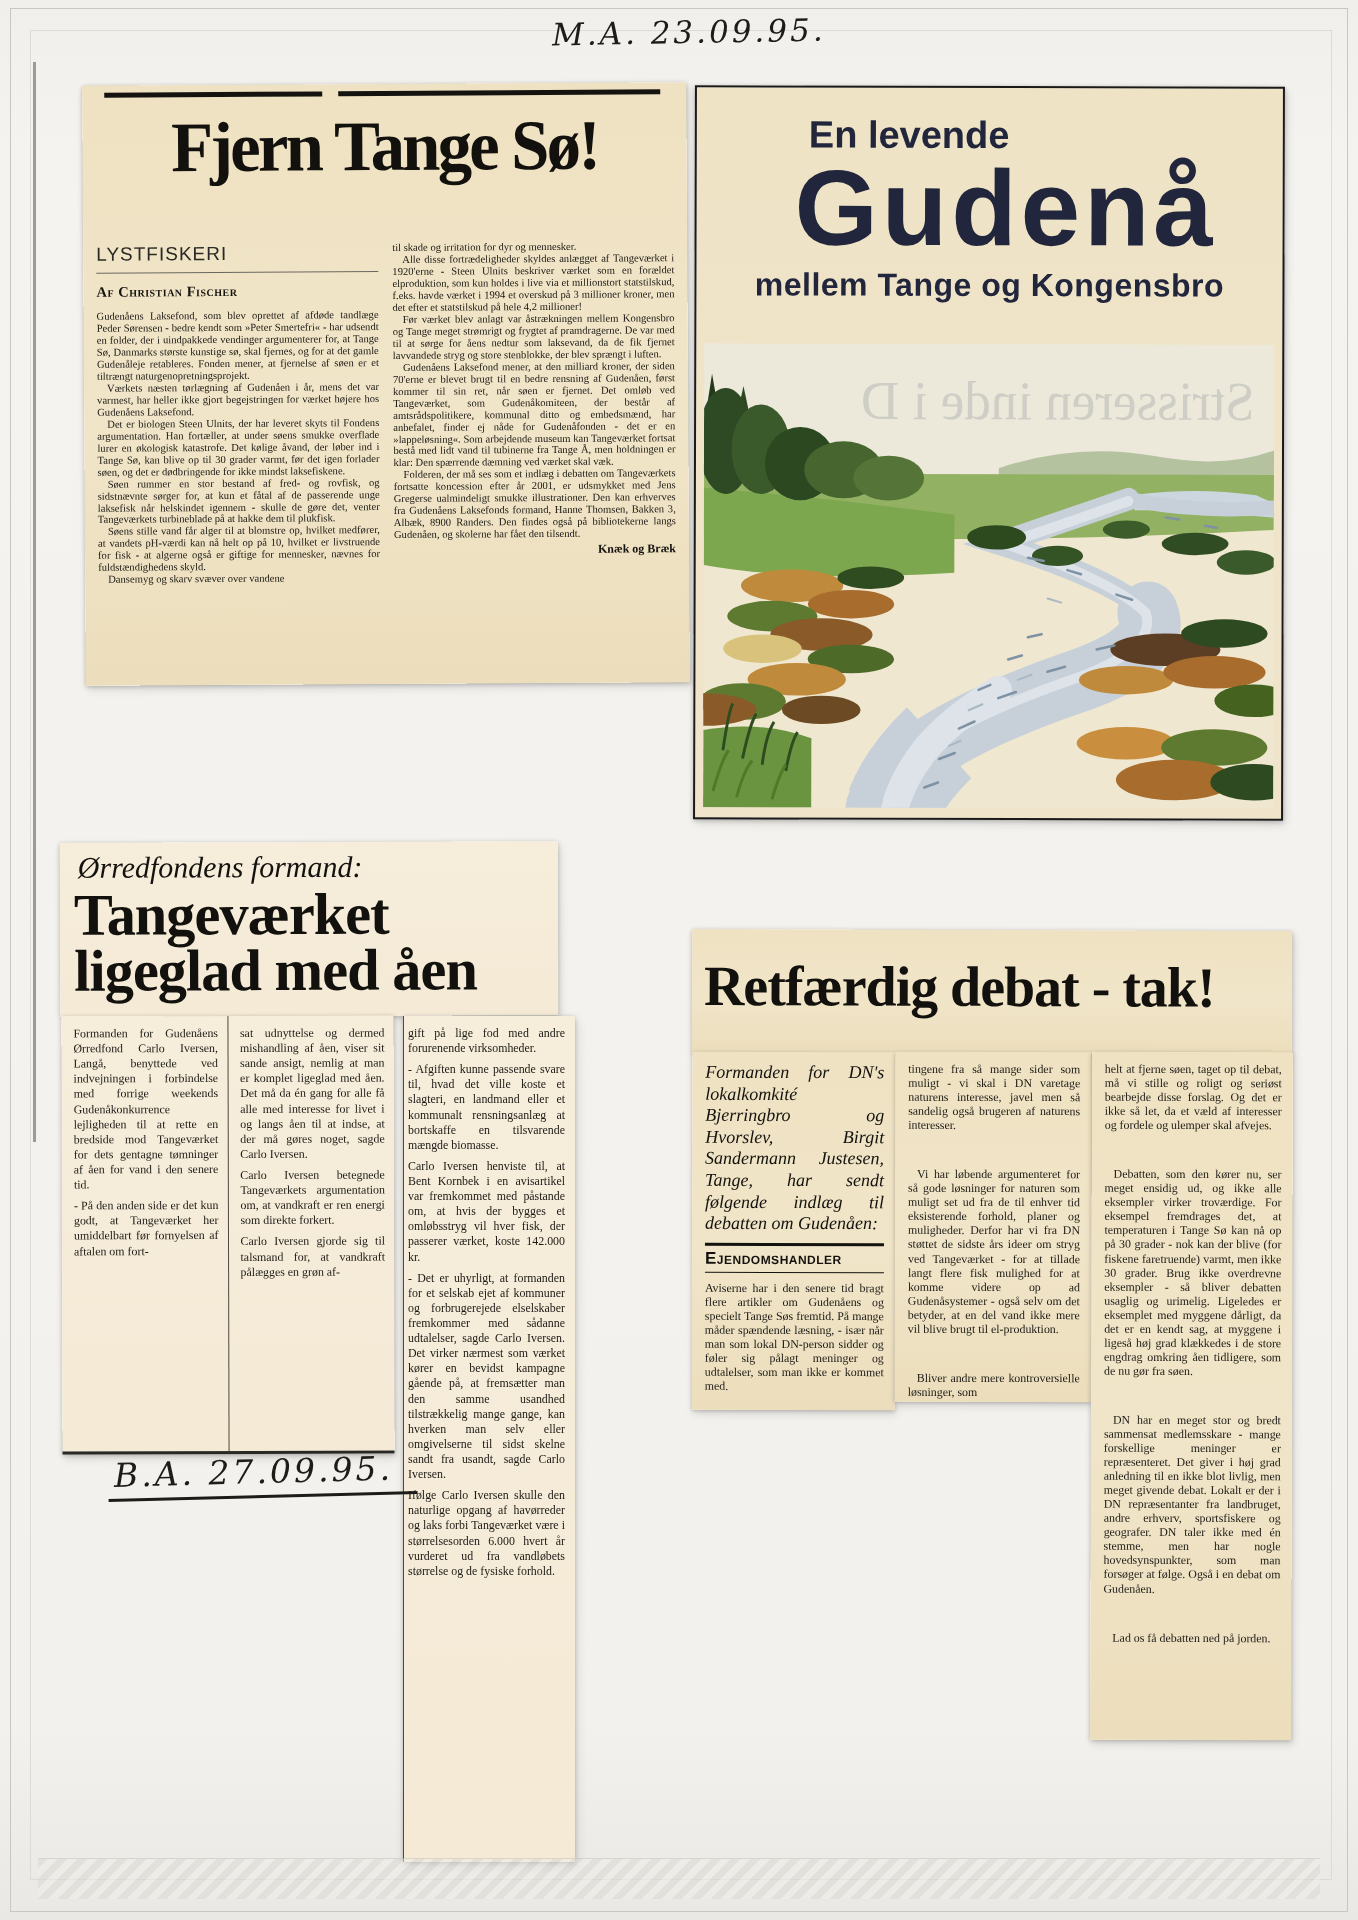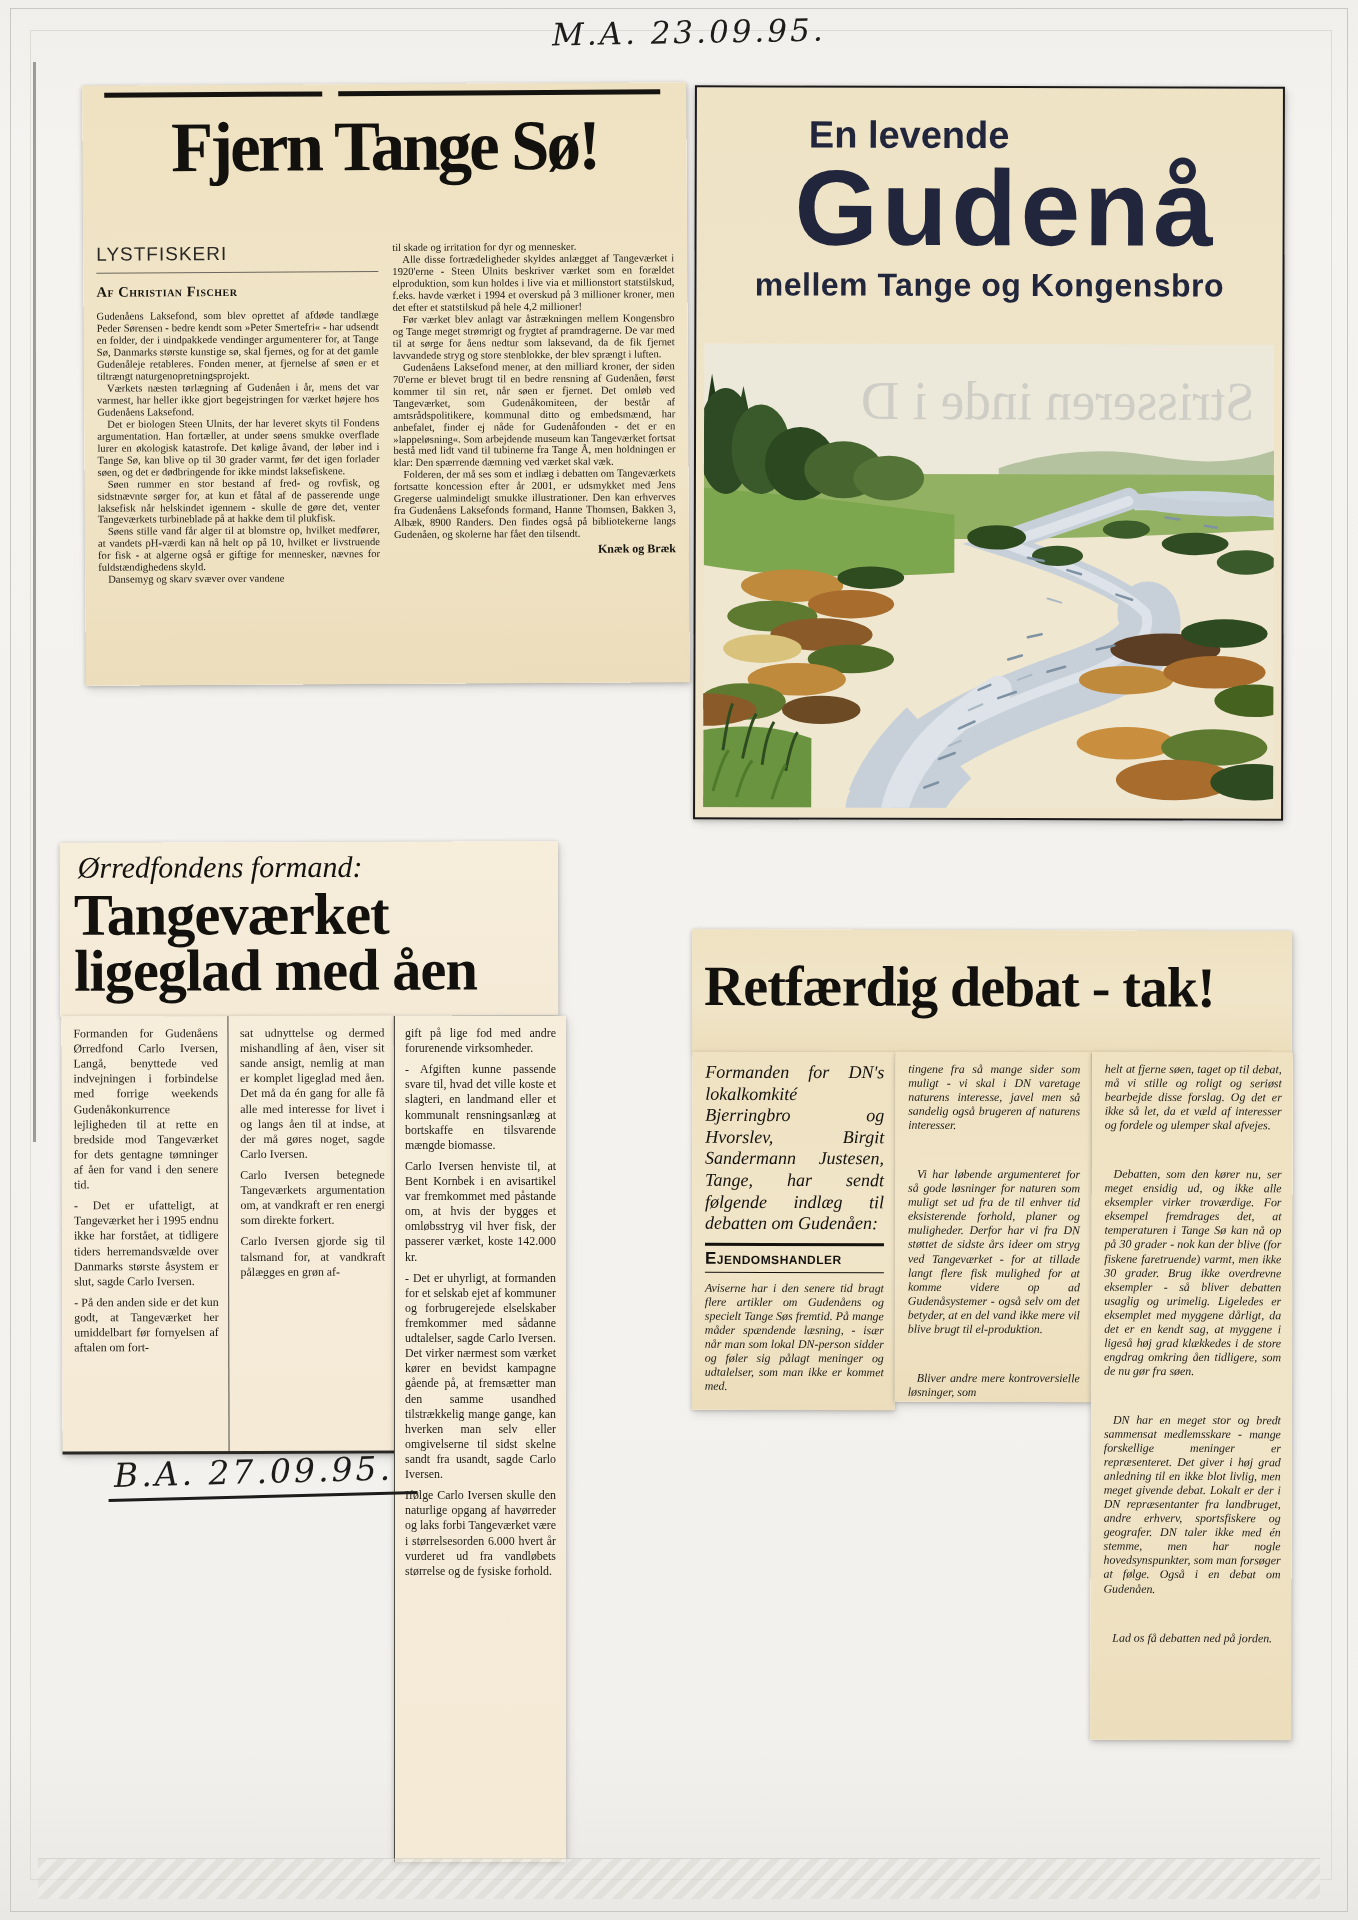--- a/index.html
+++ b/index.html
@@ -61,32 +61,32 @@
 
   
   .clip3head{left:60px;top:842px;width:498px;height:174px;transform:rotate(-0.2deg);}
   .a3-kicker{font-style:italic;font-size:30px;color:#14120e;margin:8px 0 0 18px;}
   .a3-headline{margin:2px 0 0 14px;font-size:59px;line-height:.95;font-weight:bold;color:#13110d;letter-spacing:-1px;transform:scaleX(.99);transform-origin:left top;}
   .clip3body{left:62px;top:1016px;width:332px;height:438px;transform:rotate(-0.15deg);
     border-bottom:3px solid #2a2824;box-sizing:border-box;display:flex;}
   .a3col{flex:1 1 0;padding:10px 9px 8px 12px;}
   .a3col + .a3col{border-left:1px solid #4d4a43;}
   .a3body p{margin:0 0 6px 0;font-size:11.9px;line-height:1.27;text-align:justify;color:#1c1a15;}
-  .clip3col3{left:394px;top:1016px;width:172px;height:846px;transform:rotate(0deg);
-    border-left:1px solid #4d4a43;box-sizing:border-box;padding:10px 10px 8px 10px;}
+  .clip3col3{left:403px;top:1016px;width:172px;height:846px;transform:rotate(0deg);
+    border-left:1px solid #4d4a43;box-sizing:border-box;padding:10px 10px 8px 4px;}
   .clip3col3 p:first-child{margin-top:0;}
 
   
   .clip4head{left:692px;top:930px;width:600px;height:124px;transform:rotate(0.2deg);}
   .a4-headline{margin:24px 0 0 12px;font-size:57px;font-weight:bold;color:#13110d;letter-spacing:-1px;transform:scaleX(.98);transform-origin:left top;white-space:nowrap;}
   .clip4col{box-sizing:border-box;padding:10px 11px 8px 13px;}
   .clip4col1{left:692px;top:1052px;width:203px;height:358px;transform:rotate(0.1deg);}
   .clip4col2{left:895px;top:1052px;width:196px;height:350px;transform:rotate(0.1deg);}
   .clip4col3{left:1091px;top:1052px;width:201px;height:688px;transform:rotate(0.15deg);}
-  .a4body p{margin:0 0 2px 0;font-size:11.9px;line-height:1.18;text-align:justify;color:#1c1a15;font-style:italic;}
+  .a4body p{margin:0 0 2px 0;font-size:11.9px;line-height:1.18;text-align:justify;color:#1c1a15;}
   .a4body p + p{text-indent:9px;margin-top:35px;}
   .a4-intro{font-style:italic;font-size:18px;line-height:1.2;text-align:justify;color:#15130f;margin:0 0 8px 0;}
   .sect-rule-thick{height:3px;background:#14120e;margin:4px 0 3px 0;}
   .sect-rule-thin{height:1px;background:#14120e;margin:3px 0 8px 0;}
   .sect-header{font-family:"Liberation Sans", sans-serif;font-weight:bold;font-size:17px;
     font-variant:small-caps;letter-spacing:.5px;color:#14120e;}
 </style>
 </head>
 <body>
 
@@ -227,21 +227,20 @@
     <div class="a3-kicker">Ørredfondens formand:</div>
     <h2 class="a3-headline">
       <span style="display:block;">Tangeværket</span>
       <span style="display:block;">ligeglad med åen</span>
     </h2>
   </article>
 
   <article class="clip clip3body newsprint-light">
     <div class="a3col a3body">
         <p>Formanden for Gudenåens Ørredfond Carlo Iversen, Langå, benyttede ved indvejningen i forbindelse med forrige weekends Gudenåkonkurrence lejligheden til at rette en bredside mod Tangeværket for dets gentagne tømninger af åen for vand i den senere tid.</p>
-        <p>- Det er ufatteligt, at Tangeværket her i 1995 endnu ikke har forstået, at tidligere tiders herremandsvælde over Danmarks største åsystem er slut, sagde Carlo Iversen.</p>
         <p>- På den anden side er det kun godt, at Tangeværket her umiddelbart før fornyelsen af aftalen om fort-</p>
       </div>
     <div class="a3col a3body">
         <p>sat udnyttelse og dermed mishandling af åen, viser sit sande ansigt, nemlig at man er komplet ligeglad med åen. Det må da én gang for alle få alle med interesse for livet i og langs åen til at indse, at der må gøres noget, sagde Carlo Iversen.</p>
         <p>Carlo Iversen betegnede Tangeværkets argumentation om, at vandkraft er ren energi som direkte forkert.</p>
         <p>Carlo Iversen gjorde sig til talsmand for, at vandkraft pålægges en grøn af-</p>
       </div>
   </article>
 
   <article class="clip clip3col3 newsprint-light a3body">

